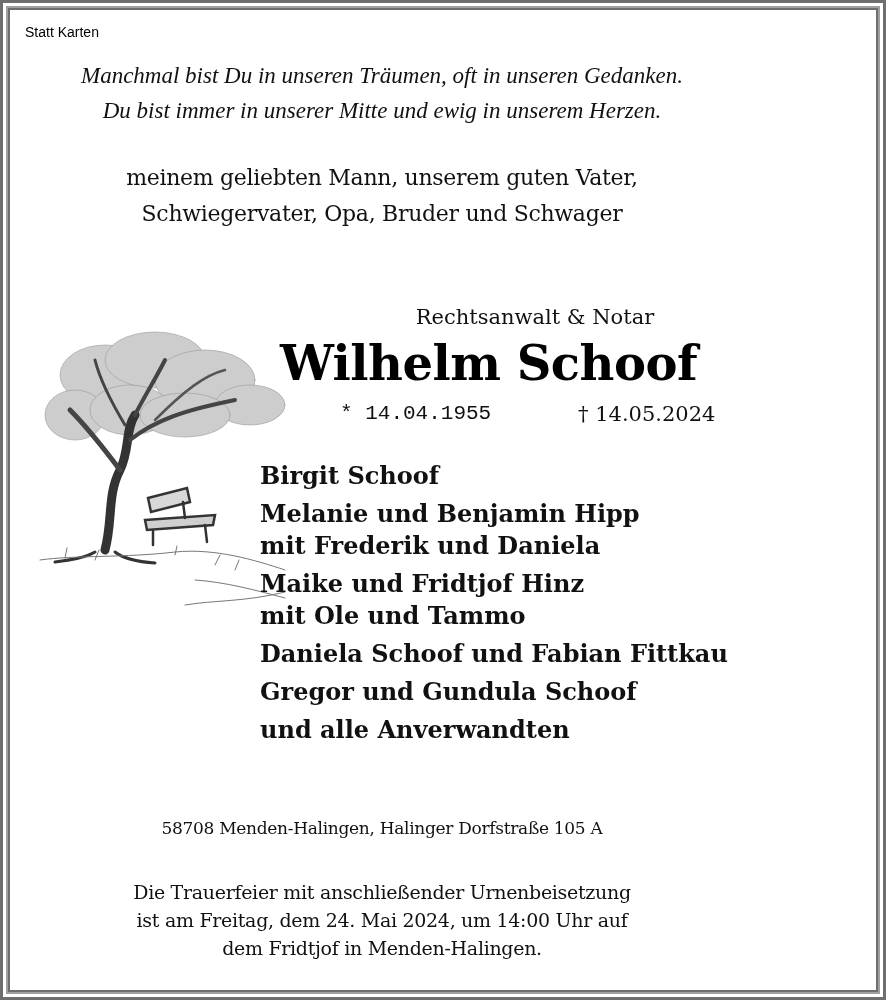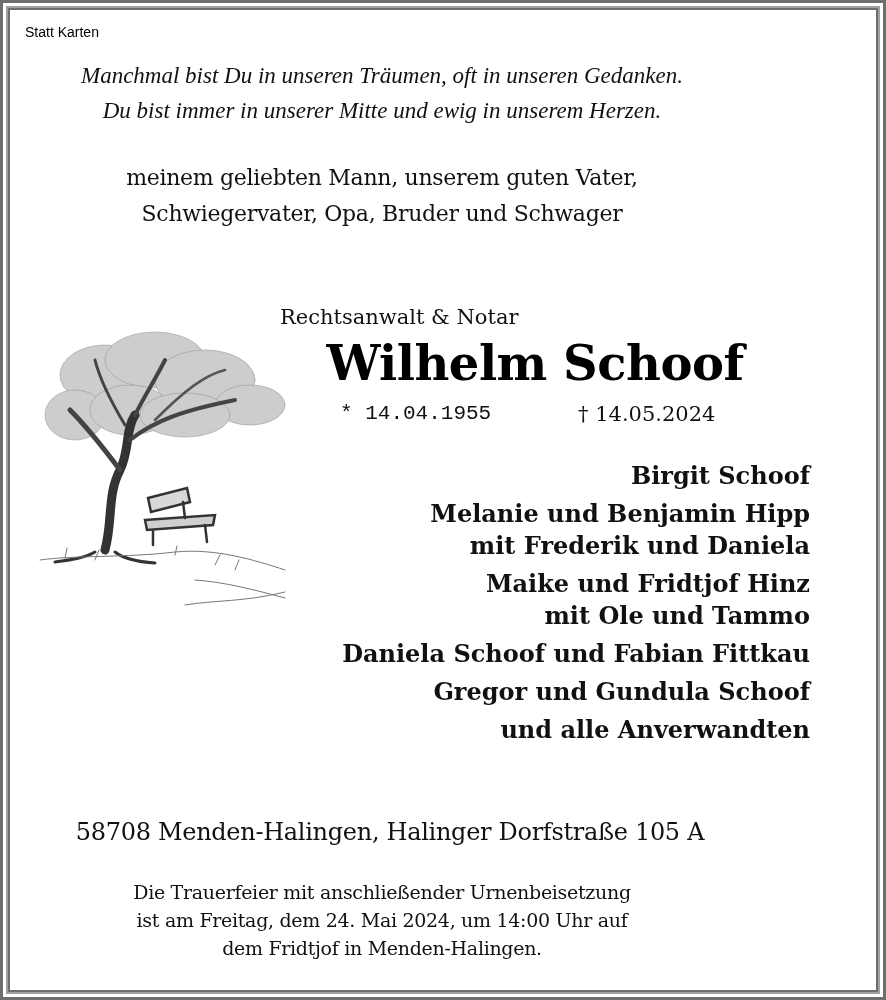--- a/index.html
+++ b/index.html
@@ -25,40 +25,40 @@
   }
   .quote {
     top: 58px; font-family: "Liberation Serif", serif; font-style: italic;
     font-size: 23px; line-height: 35px;
   }
   .intro {
     top: 160px; font-family: "DejaVu Serif", serif; font-size: 22px; line-height: 36px;
     letter-spacing: -0.3px;
   }
   .profession {
-    position: absolute; left: 280px; width: 510px; top: 305px; 
+    position: absolute; left: 280px; width: 510px; top: 305px; text-align: center;
     font-family: "DejaVu Serif", serif; font-size: 21px; color: #111;
   }
   .name {
-    position: absolute; left: 280px; width: 510px; top: 335px; text-align: center;
+    position: absolute; left: 280px; width: 510px; top: 335px; 
     font-family: "DejaVu Serif", serif; font-weight: bold; font-size: 48px; color: #000;
     letter-spacing: -0.5px;
   }
   .dates {
     position: absolute; top: 402px; font-family: "DejaVu Serif", serif; font-size: 21px; color: #111;
   }
   .dates.birth { left: 340px; font-family: Liberation Mono, monospace; }
   .dates.death { left: 578px; }
   .mourners {
-    position: absolute; left: 260px; width: 550px; top: 460px; text-align: right;
+    position: absolute; left: 260px; width: 550px; top: 460px; text-align: left;
     font-family: "DejaVu Serif", serif; font-weight: bold; font-size: 24px; color: #111;
   }
   .mourners .group { margin-bottom: 6px; line-height: 32px; }
   .address {
-    top: 818px; font-family: "DejaVu Serif", serif; font-size: 24px; letter-spacing: -0.3px; padding-left: 8px;
+    top: 818px; font-family: "DejaVu Serif", serif; font-size: 17px; letter-spacing: -0.3px;
   }
   .ceremony {
     top: 878px; font-family: "DejaVu Serif", serif; font-size: 19px; line-height: 28px;
     letter-spacing: -0.3px;
   }
   .tree {
     position: absolute; left: 35px; top: 320px; width: 260px; height: 290px;
   }
 </style>
 </head>

